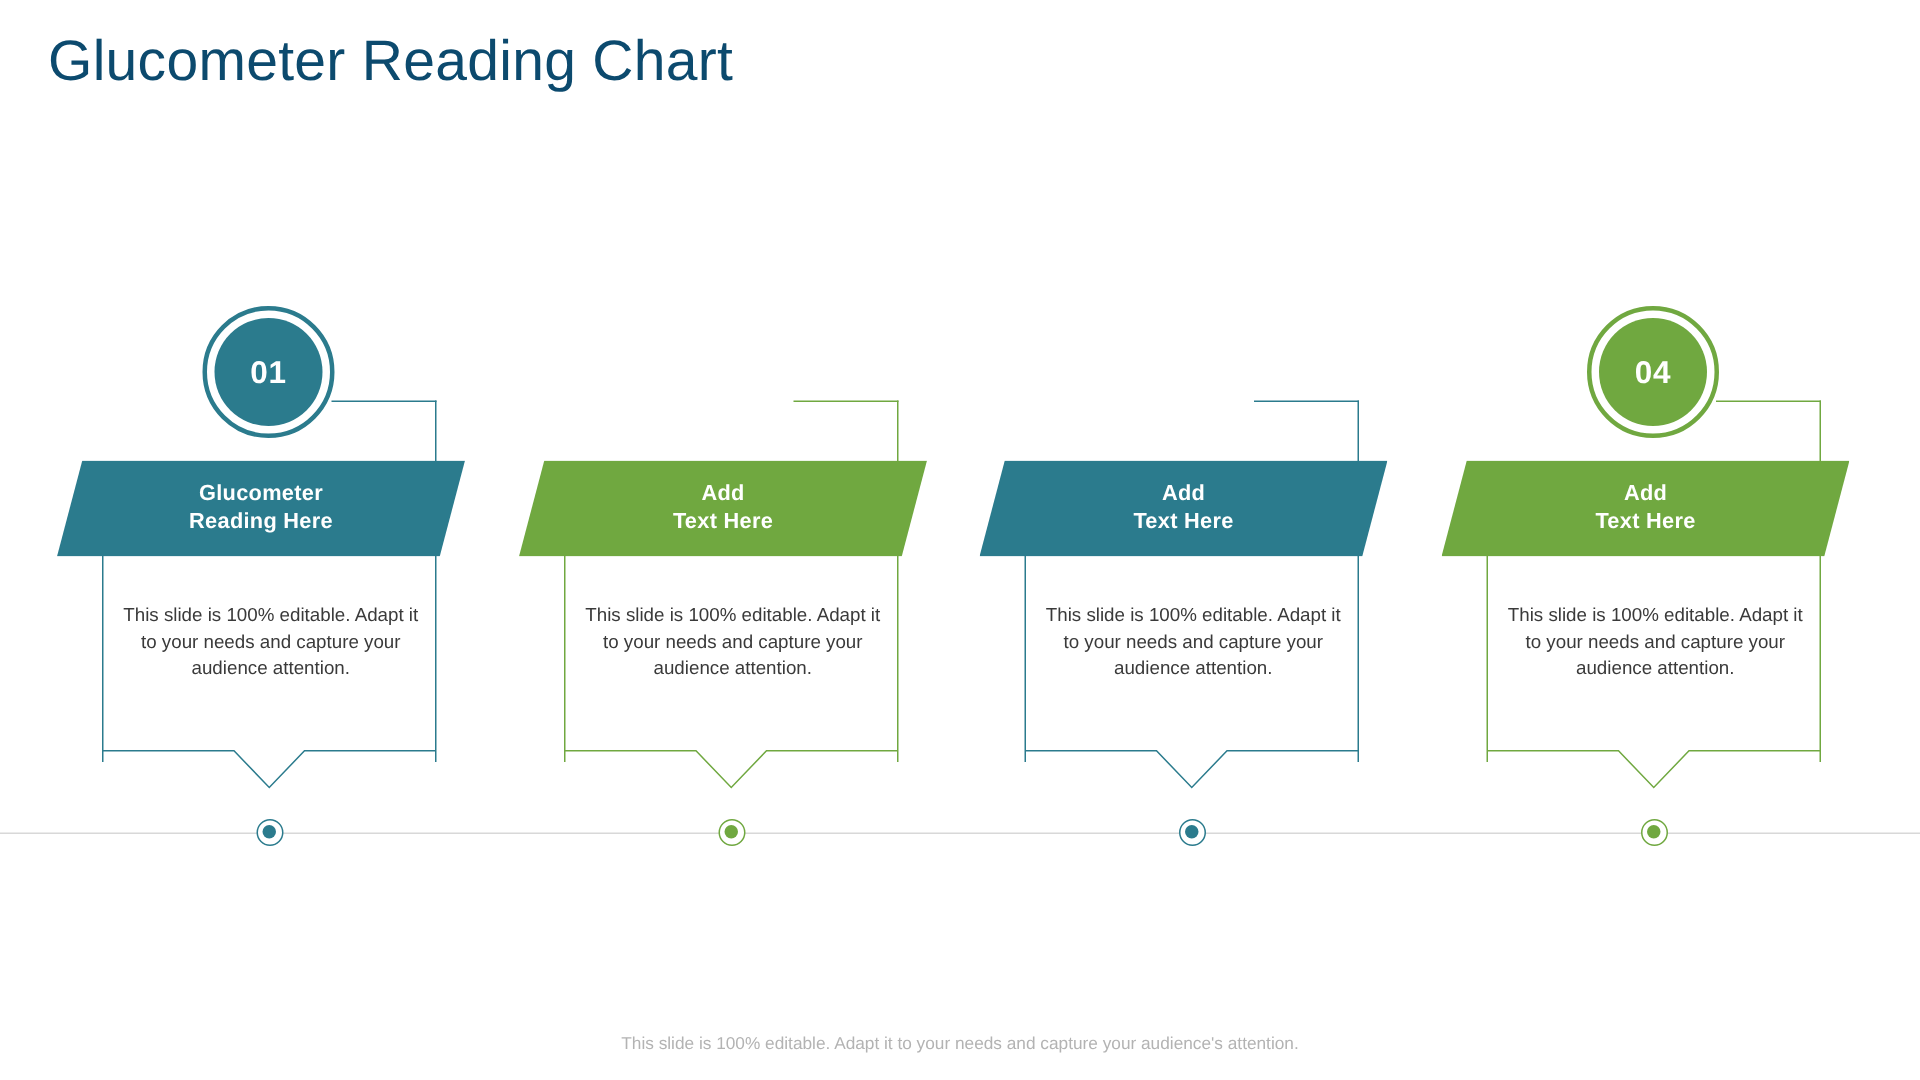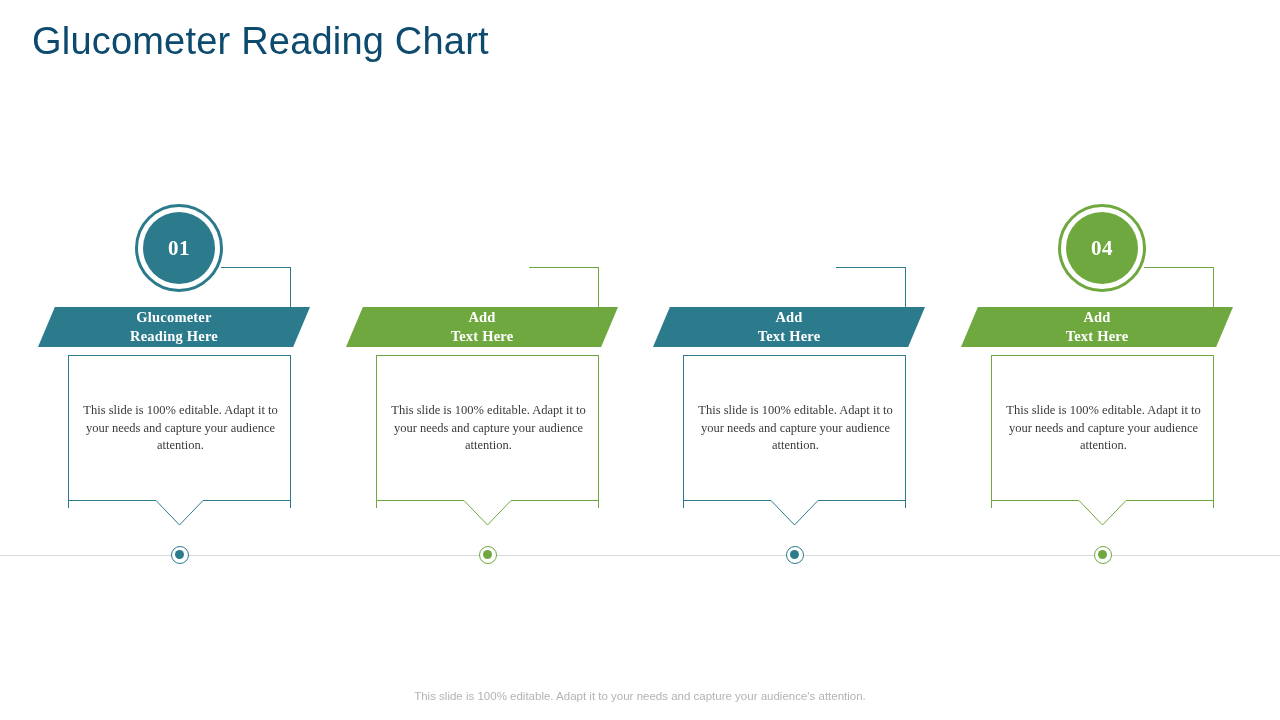--- a/index.html
+++ b/index.html
@@ -46,21 +46,20 @@
     height: 1px;
     background: #d8d8d8;
   }
 
   
   .column {
     position: absolute;
     top: 0;
     width: 308px;
     height: 720px;
-    font-family: Liberation Serif, serif;
   }
   .col-0 { left: 25px; }
   .col-1 { left: 333px; }
   .col-2 { left: 640px; }
   .col-3 { left: 948px; }
 
   
   .badge {
     position: absolute;
     left: 110px;
@@ -112,21 +111,21 @@
     background: var(--accent);
     z-index: 2;
   }
 
   
   .banner {
     position: absolute;
     left: 13px;
     top: 307px;
     width: 272px;
-    height: 40px;
+    height: 64px;
     background: var(--accent);
     clip-path: polygon(6.2% 0, 100% 0, 93.8% 100%, 0 100%);
     z-index: 4;
     display: flex;
     align-items: center;
     justify-content: center;
   }
   .banner-text {
     color: #ffffff;
     font-size: 14.5px;

